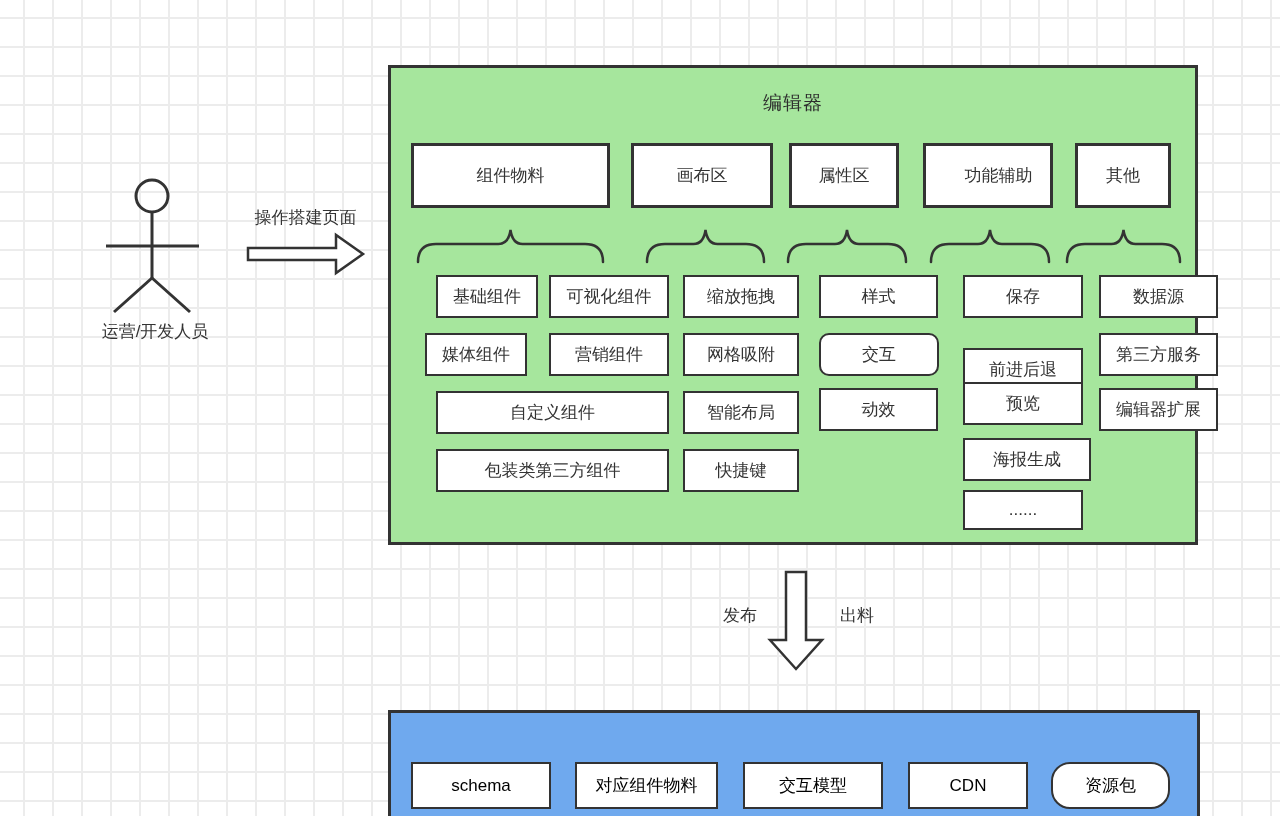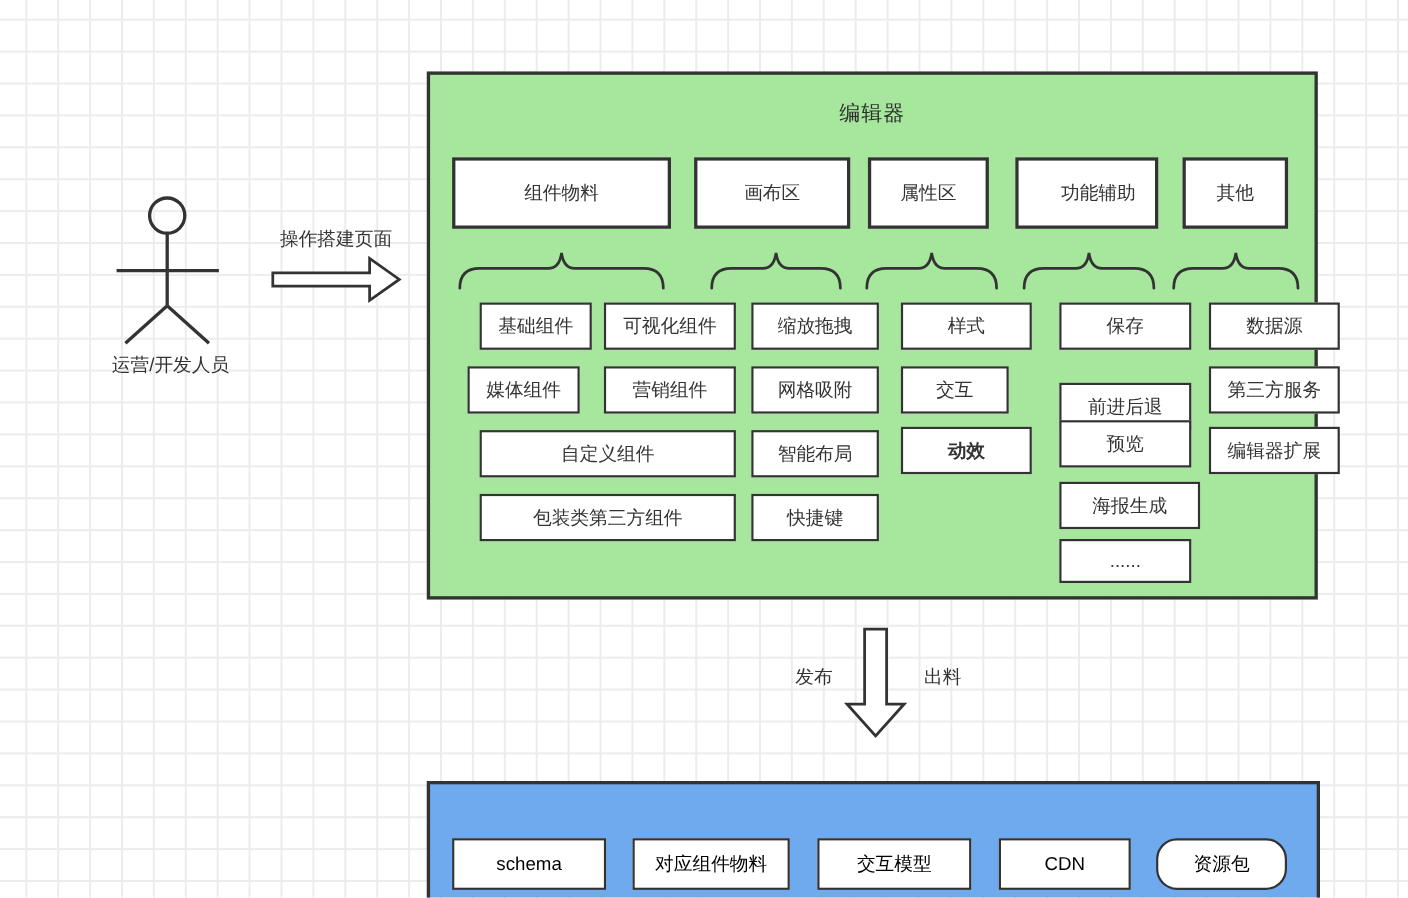--- a/index.html
+++ b/index.html
@@ -118,22 +118,22 @@
     <div class="box" style="left:125px;top:265px;width:120px;">营销组件</div>
     <div class="box" style="left:12px;top:323px;width:233px;">自定义组件</div>
     <div class="box" style="left:12px;top:381px;width:233px;">包装类第三方组件</div>
 
     <div class="box" style="left:259px;top:207px;width:116px;">缩放拖拽</div>
     <div class="box" style="left:259px;top:265px;width:116px;">网格吸附</div>
     <div class="box" style="left:259px;top:323px;width:116px;">智能布局</div>
     <div class="box" style="left:259px;top:381px;width:116px;">快捷键</div>
 
     <div class="box" style="left:395px;top:207px;width:119px;">样式</div>
-    <div class="box" style="left:395px;top:265px;width:98px;">交互</div>
-    <div class="box" style="left:395px;top:320px;width:119px;font-weight:bold;">动效</div>
+    <div class="box" style="left:395px;top:265px;width:120px;border-radius:10px;">交互</div>
+    <div class="box" style="left:395px;top:320px;width:119px;">动效</div>
 
     <div class="box" style="left:539px;top:207px;width:120px;">保存</div>
     <div class="box" style="left:539px;top:280px;width:120px;">前进后退</div>
     <div class="box" style="left:539px;top:314px;width:120px;">预览</div>
     <div class="box" style="left:539px;top:370px;width:128px;">海报生成</div>
     <div class="box" style="left:539px;top:422px;width:120px;height:40px;">......</div>
 
     <div class="box" style="left:675px;top:207px;width:119px;">数据源</div>
     <div class="box" style="left:675px;top:265px;width:119px;">第三方服务</div>
     <div class="box" style="left:675px;top:320px;width:119px;">编辑器扩展</div>

